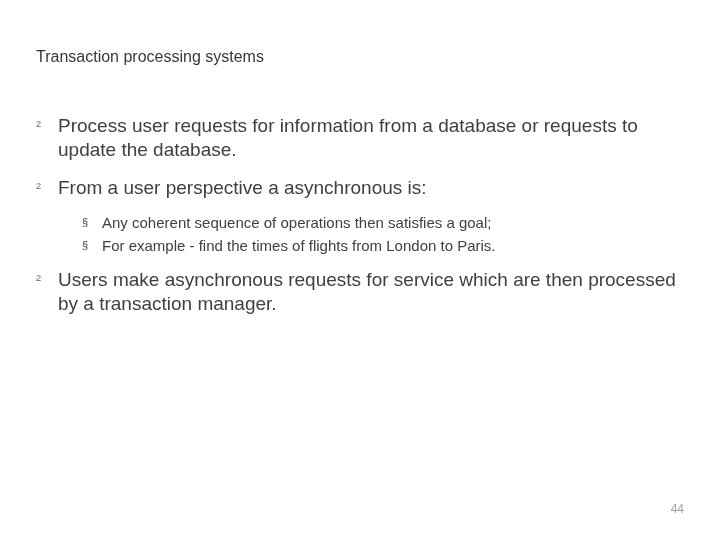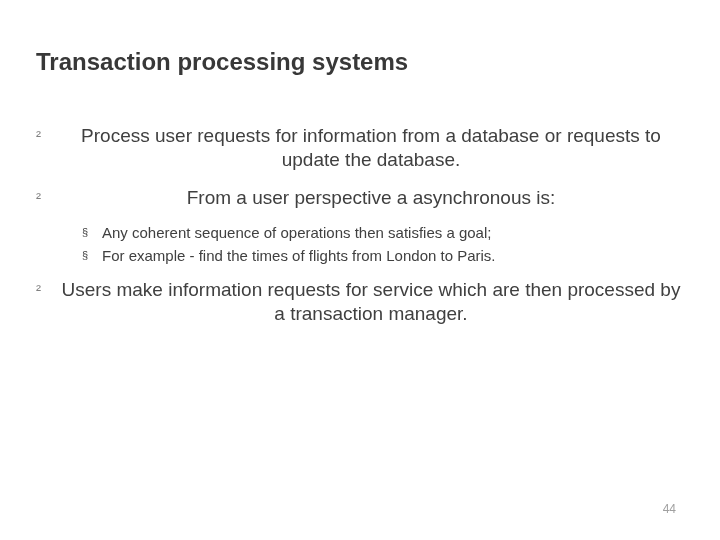--- a/index.html
+++ b/index.html
@@ -6,22 +6,22 @@
   body {
     width: 720px;
     height: 540px;
     background: #ffffff;
     font-family: Arial, Helvetica, sans-serif;
     color: #404040;
     position: relative;
     padding: 48px 36px 36px 36px;
   }
   .title {
-    font-size: 24px;
-    font-weight: bold;
+    font-size: 16px;
+    font-weight: normal;
     color: #383838;
     margin-bottom: 48px;
   }
   .bullet-list {
     list-style: none;
   }
   .bullet-item {
     display: flex;
     align-items: flex-start;
     font-size: 19px;
@@ -31,21 +31,20 @@
   }
   .bullet-item .marker {
     flex: 0 0 auto;
     width: 22px;
     font-size: 15px;
     color: #808080;
     line-height: 1.55;
   }
   .bullet-item .text {
     flex: 1 1 auto;
-    text-align: center;
   }
   .sub-list {
     list-style: none;
     margin: 2px 0 12px 46px;
   }
   .sub-item {
     display: flex;
     align-items: flex-start;
     font-size: 15px;
     line-height: 1.35;
@@ -57,21 +56,21 @@
     width: 20px;
     font-size: 11px;
     color: #404040;
     line-height: 1.8;
   }
   .sub-item .text {
     flex: 1 1 auto;
   }
   .page-num {
     position: absolute;
-    right: 44px;
+    right: 36px;
     bottom: 24px;
     font-size: 12px;
     color: #a0a0a0;
   }
 </style>
 </head>
 <body>
 
 <h1 class="title">Transaction processing systems</h1>
 
@@ -89,17 +88,17 @@
       <span class="marker">§</span>
       <span class="text">Any coherent sequence of operations then satisfies a goal;</span>
     </li>
     <li class="sub-item">
       <span class="marker">§</span>
       <span class="text">For example - find the times of flights from London to Paris.</span>
     </li>
   </ul>
   <li class="bullet-item">
     <span class="marker">²</span>
-    <span class="text">Users make information requests for service which are then processed by a transaction manager.</span>
+    <span class="text">Users make asynchronous requests for service which are then processed by a transaction manager.</span>
   </li>
 </ul>
 
 <div class="page-num">44</div>
 
 </body></html>

